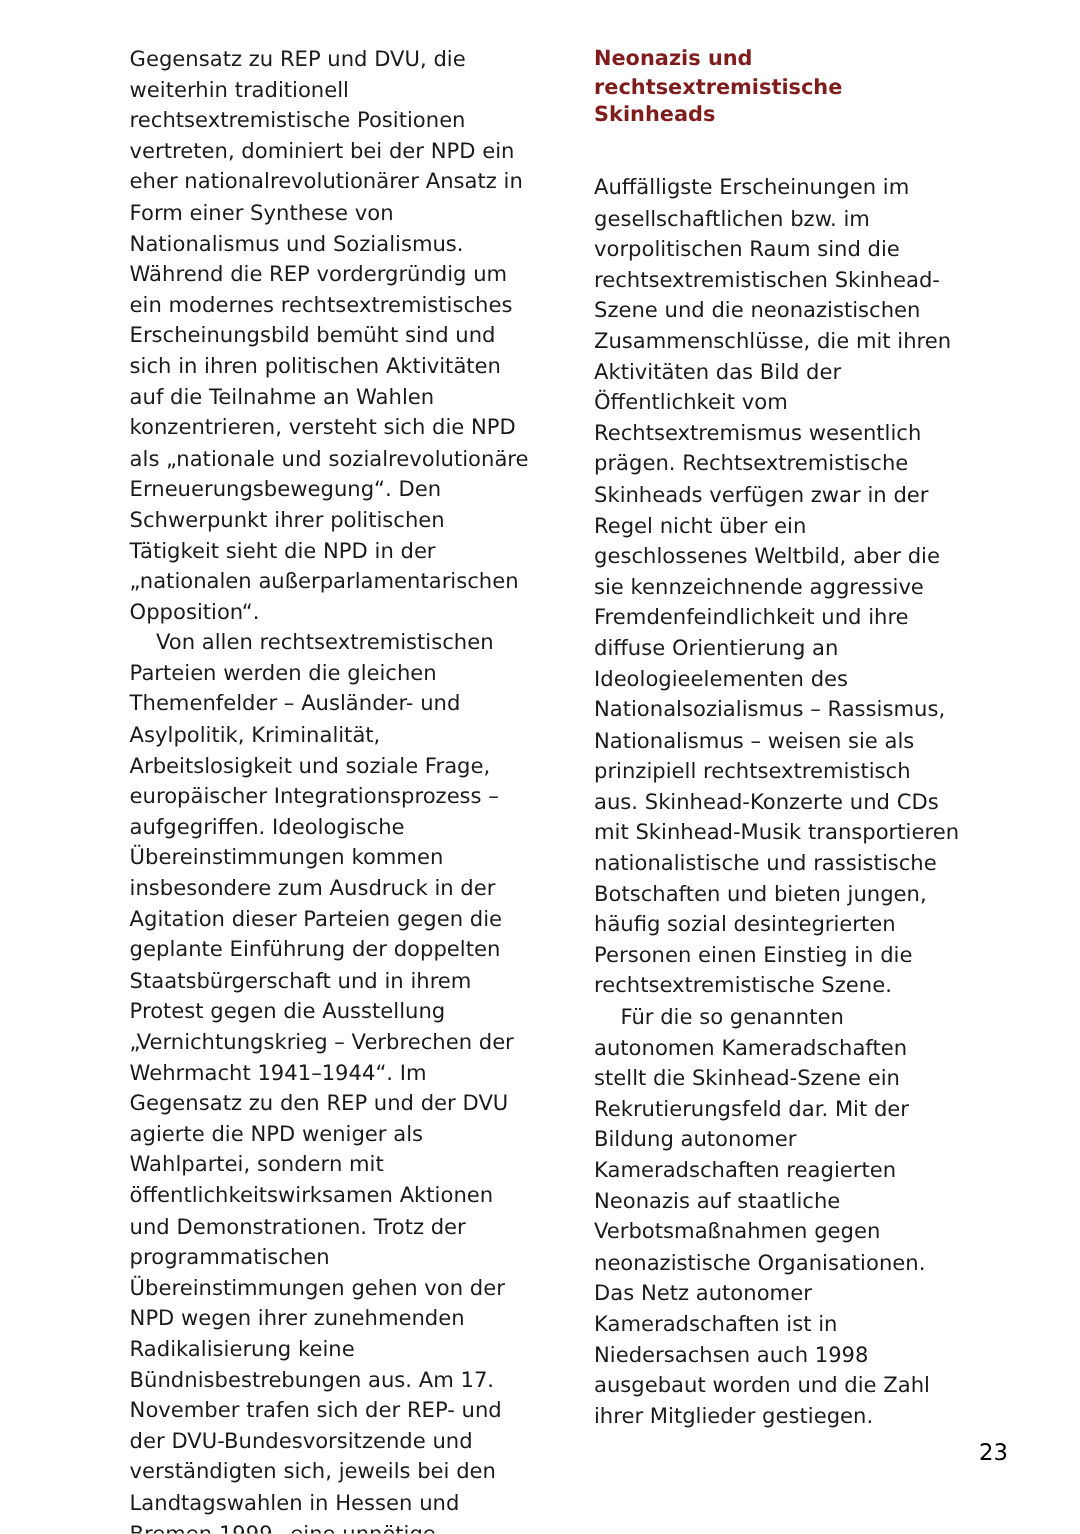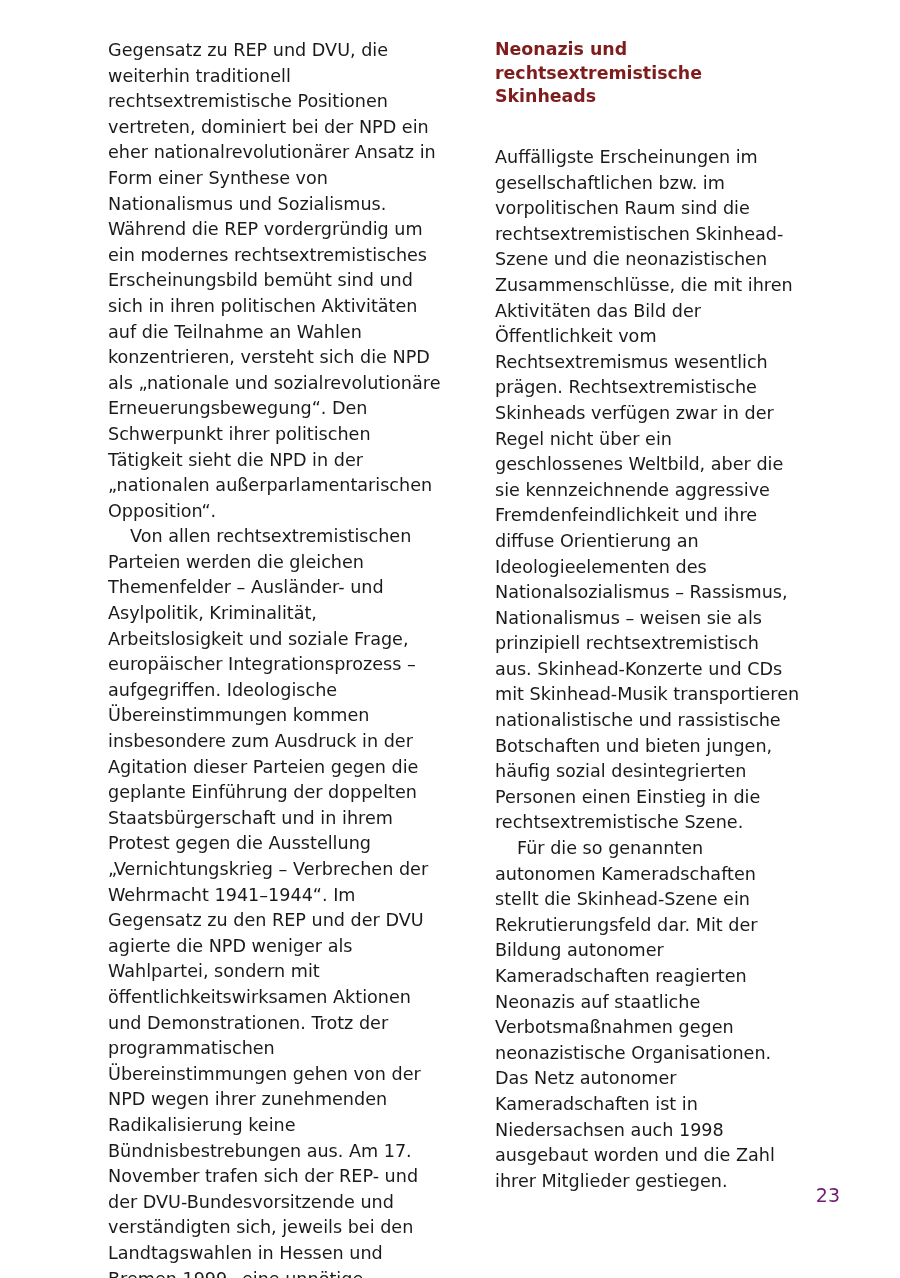--- a/index.html
+++ b/index.html
@@ -53,23 +53,23 @@
     line-height: 1.36;
     font-weight: bold;
     color: #7f1d1d;
   }
   .gap-after-heading {
     height: 36px;
   }
   .page-number {
     position: absolute;
     right: 60px;
-    bottom: 38px;
+    bottom: 22px;
     font-size: 19px;
-    color: #701a75;
+    color: #000000;
   }
 </style>
 </head>
 <body>
 
 <div class="page">
 
   <div class="columns">
 
     <div class="col">

